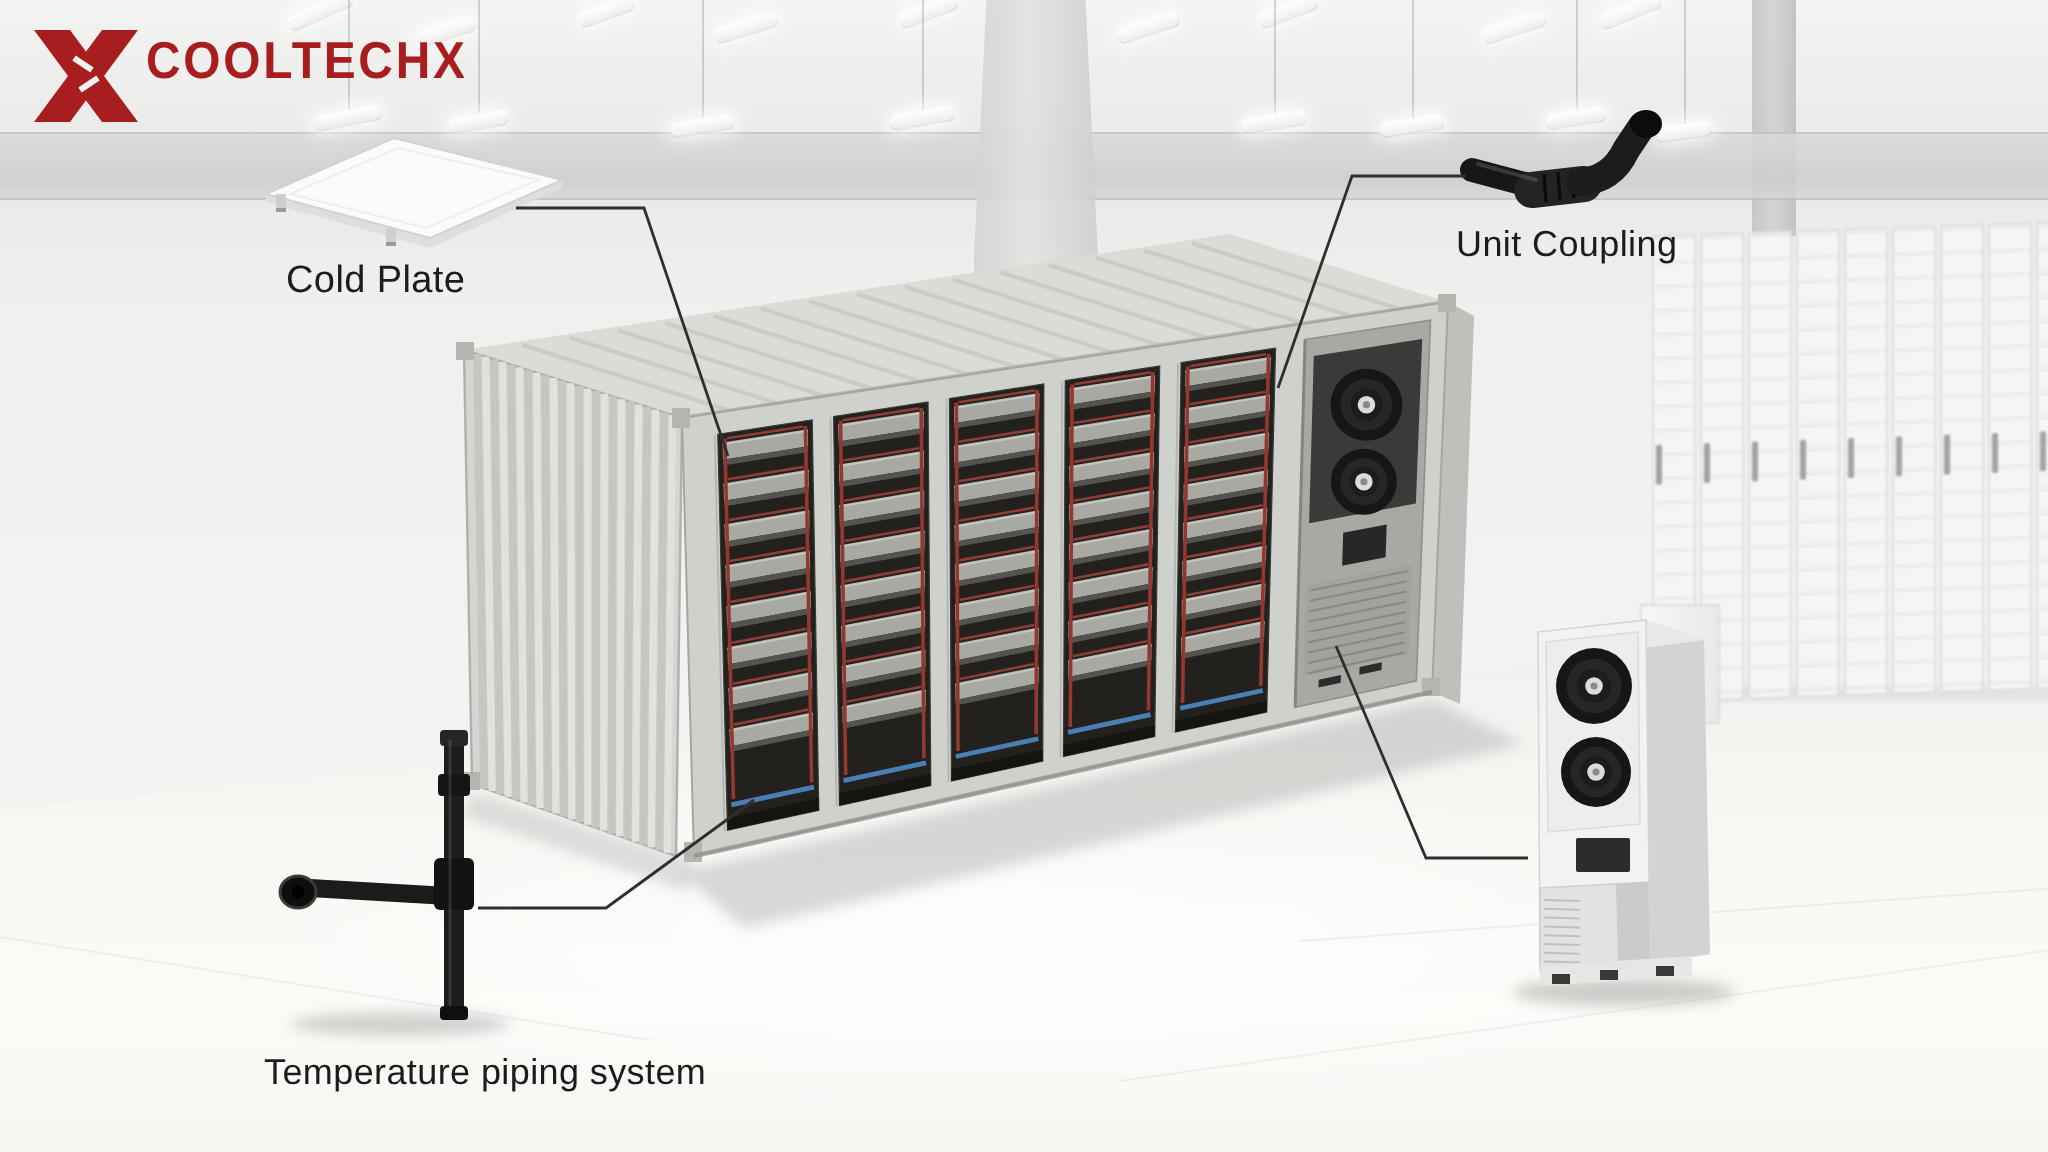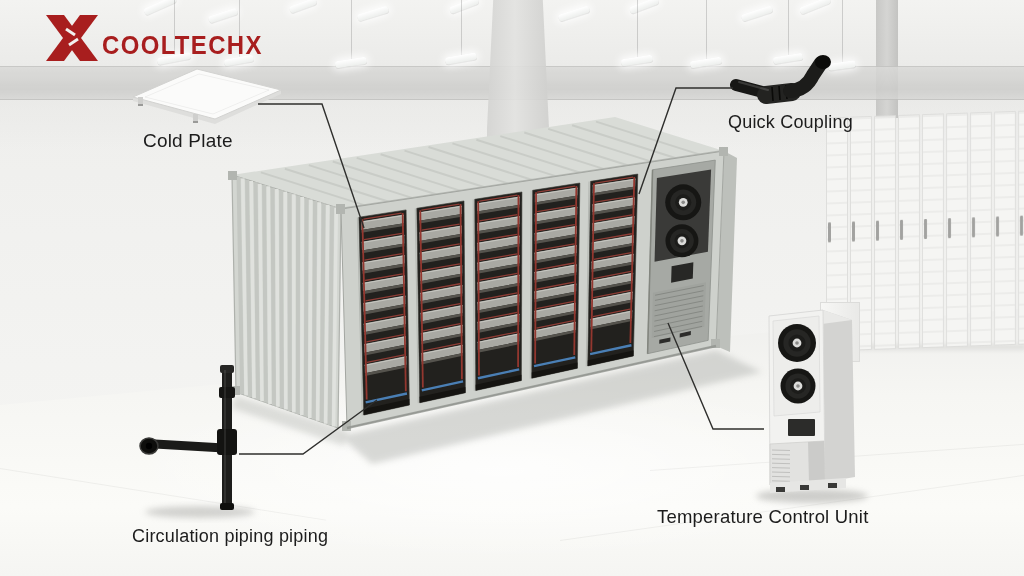--- a/index.html
+++ b/index.html
@@ -44,21 +44,21 @@
   
   svg.scene{position:absolute;left:0;top:0;}
   
   .label{position:absolute;color:#1c1c1c;font-size:18px;line-height:1.3;
          letter-spacing:.2px;white-space:nowrap;}
   .label-cold{left:143px;top:129px;font-size:19px;}
   .label-quick{left:728px;top:111px;}
   .label-circ{left:132px;top:525px;}
   .label-tcu{left:657px;top:505px;font-size:18.5px;white-space:normal;width:280px;}
   
-  .logo{position:absolute;left:44px;top:15px;display:flex;align-items:flex-end;}
+  .logo{position:absolute;left:15px;top:15px;display:flex;align-items:flex-start;}
   .logo-text{font-size:26px;font-weight:800;letter-spacing:1.5px;color:#a81e1e;
              transform:scaleX(.92);transform-origin:left center;margin-left:2px;}
 </style>
 </head>
 <body>
 
 <div class="stage">
 
   <div class="wall"></div>
   <div class="floor"></div>
@@ -496,24 +496,23 @@
 
     <g stroke="#2f2f2d" stroke-width="1.4" fill="none">
       <polyline points="258,104 322,104 364,228"></polyline>
       <polyline points="733,88 676,88 639,194"></polyline>
       <polyline points="239,454 303,454 377,400"></polyline>
       <polyline points="668,323 713,429 764,429"></polyline>
     </g>
   </svg>
 
   <div class="label label-cold">Cold Plate</div>
-  <div class="label label-quick">Quick Coupling</div>
-  <div class="label label-circ">Circulation piping piping</div>
+  <div class="label label-quick">Unit Coupling</div>
+  <div class="label label-circ">Temperature piping system</div>
   <div class="label label-tcu">
-    <span style="display:block">Temperature Control Unit</span>
   </div>
 
   <div class="logo">
     <svg width="56" height="46" viewBox="0 0 56 46" class="logo-mark">
       <polygon points="2,0 20,0 54,46 36,46" fill="#a81e1e"></polygon>
       <polygon points="36,0 54,0 20,46 2,46" fill="#a81e1e"></polygon>
       <line x1="22" y1="14" x2="31" y2="20" stroke="#f1f1ef" stroke-width="3"></line>
       <line x1="25" y1="30" x2="34" y2="24" stroke="#f1f1ef" stroke-width="3"></line>
     </svg>
     <span class="logo-text" style="color: rgb(168, 30, 30);">COOLTECHX</span>

